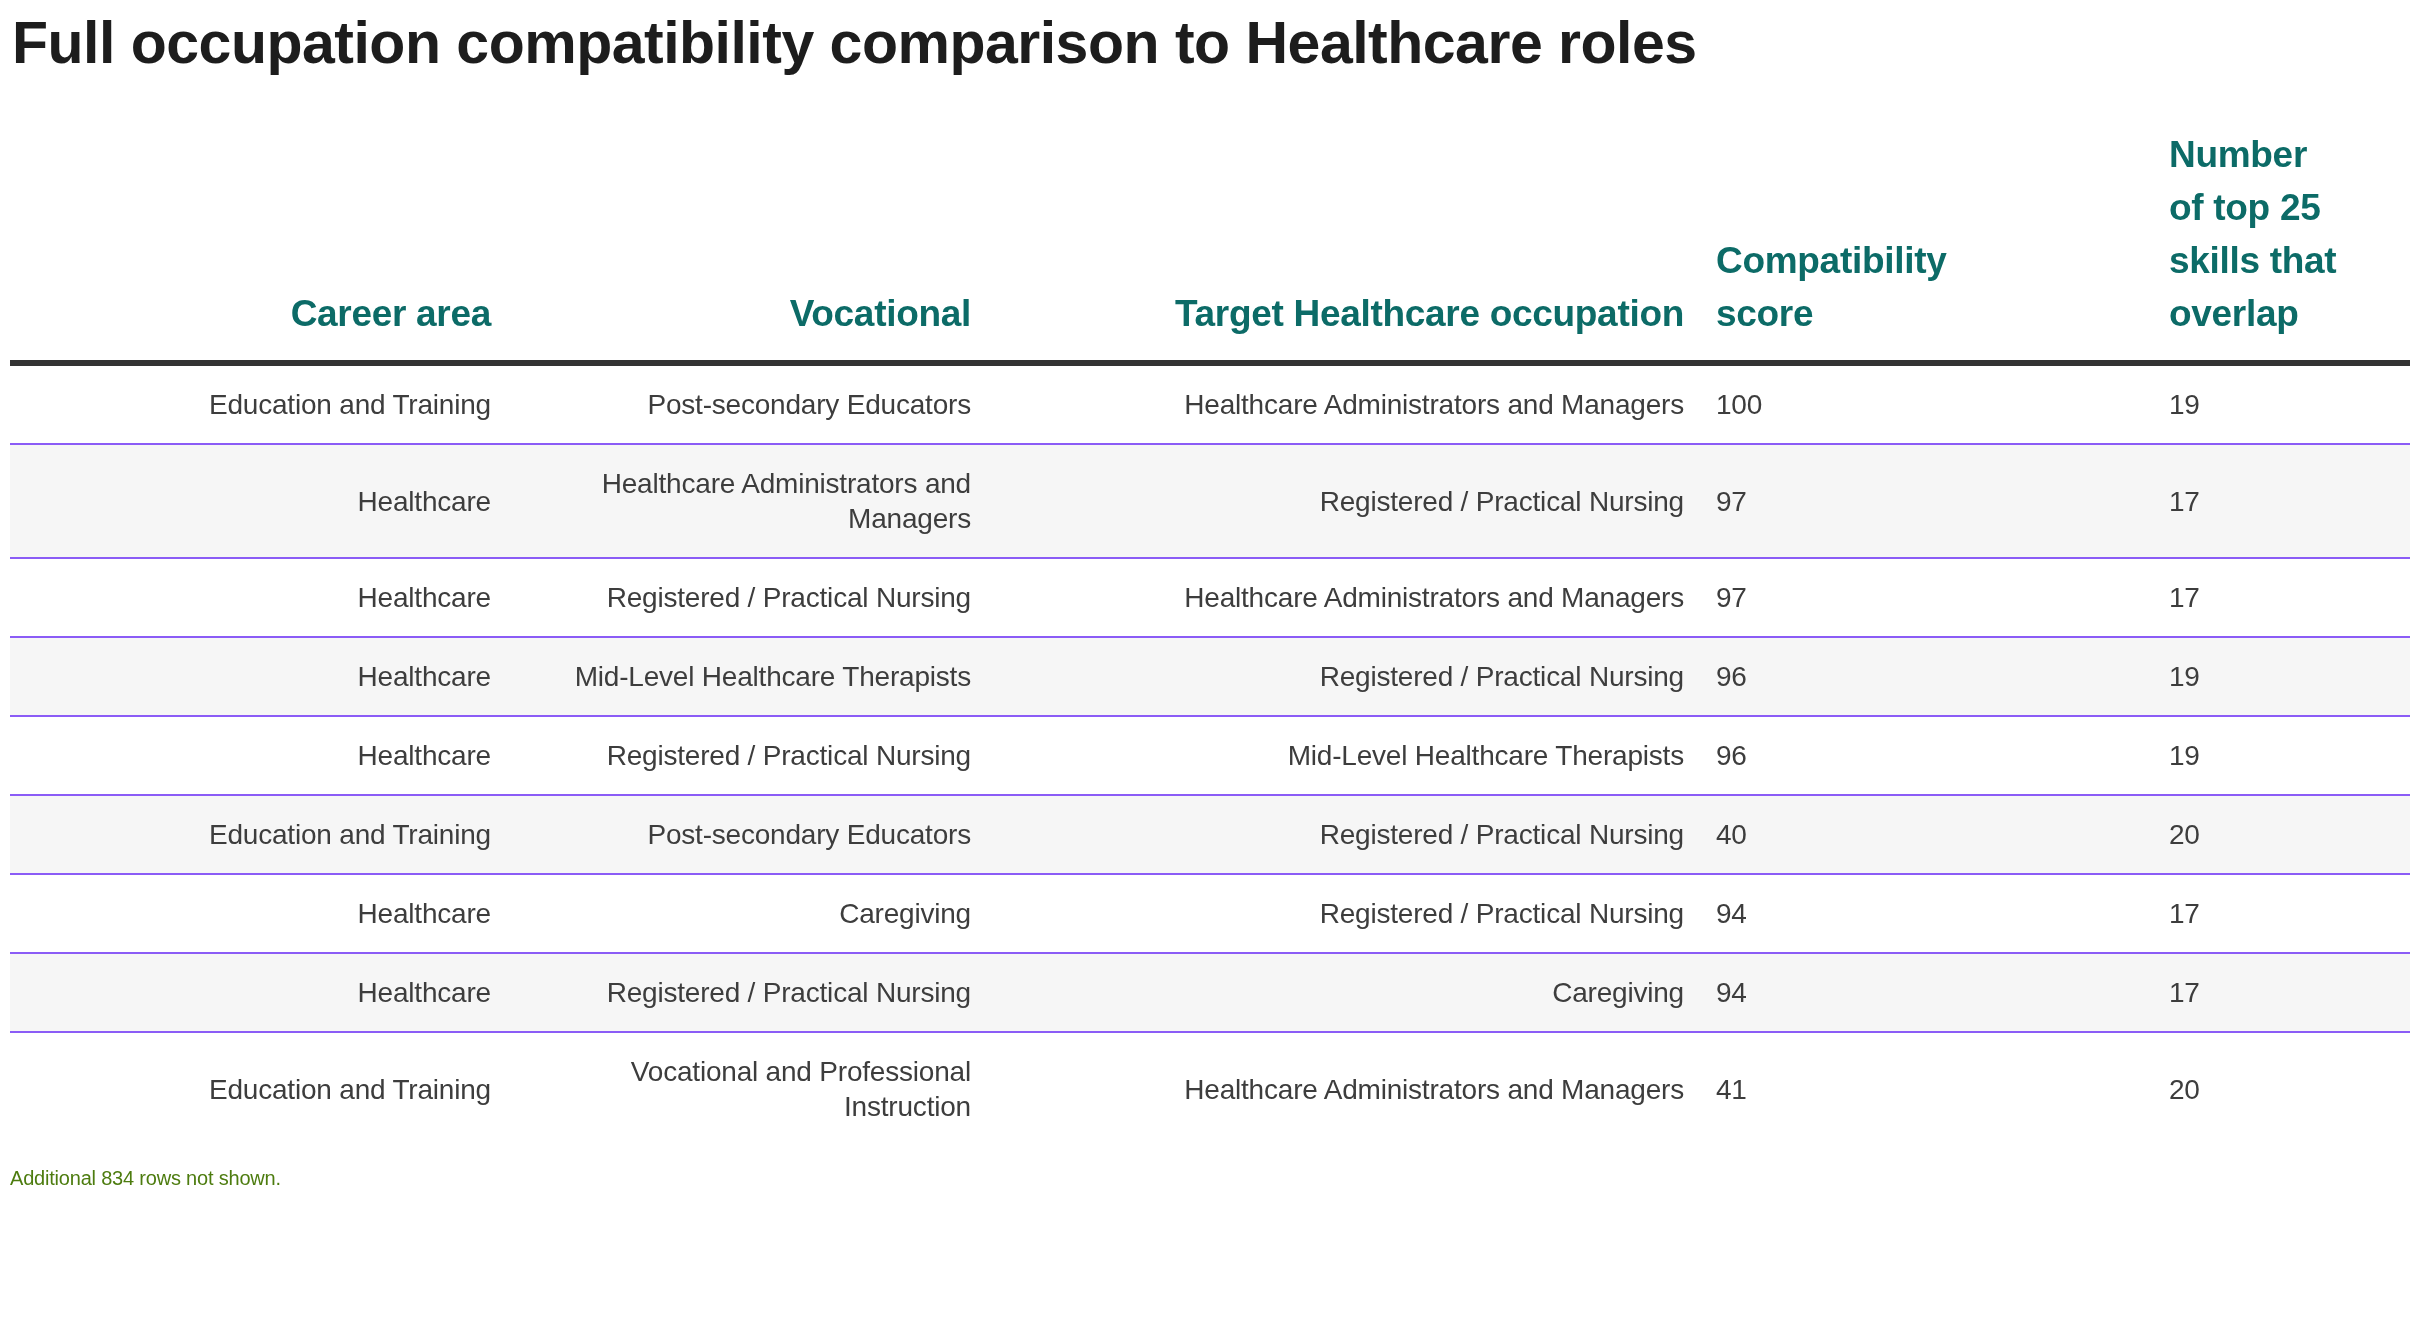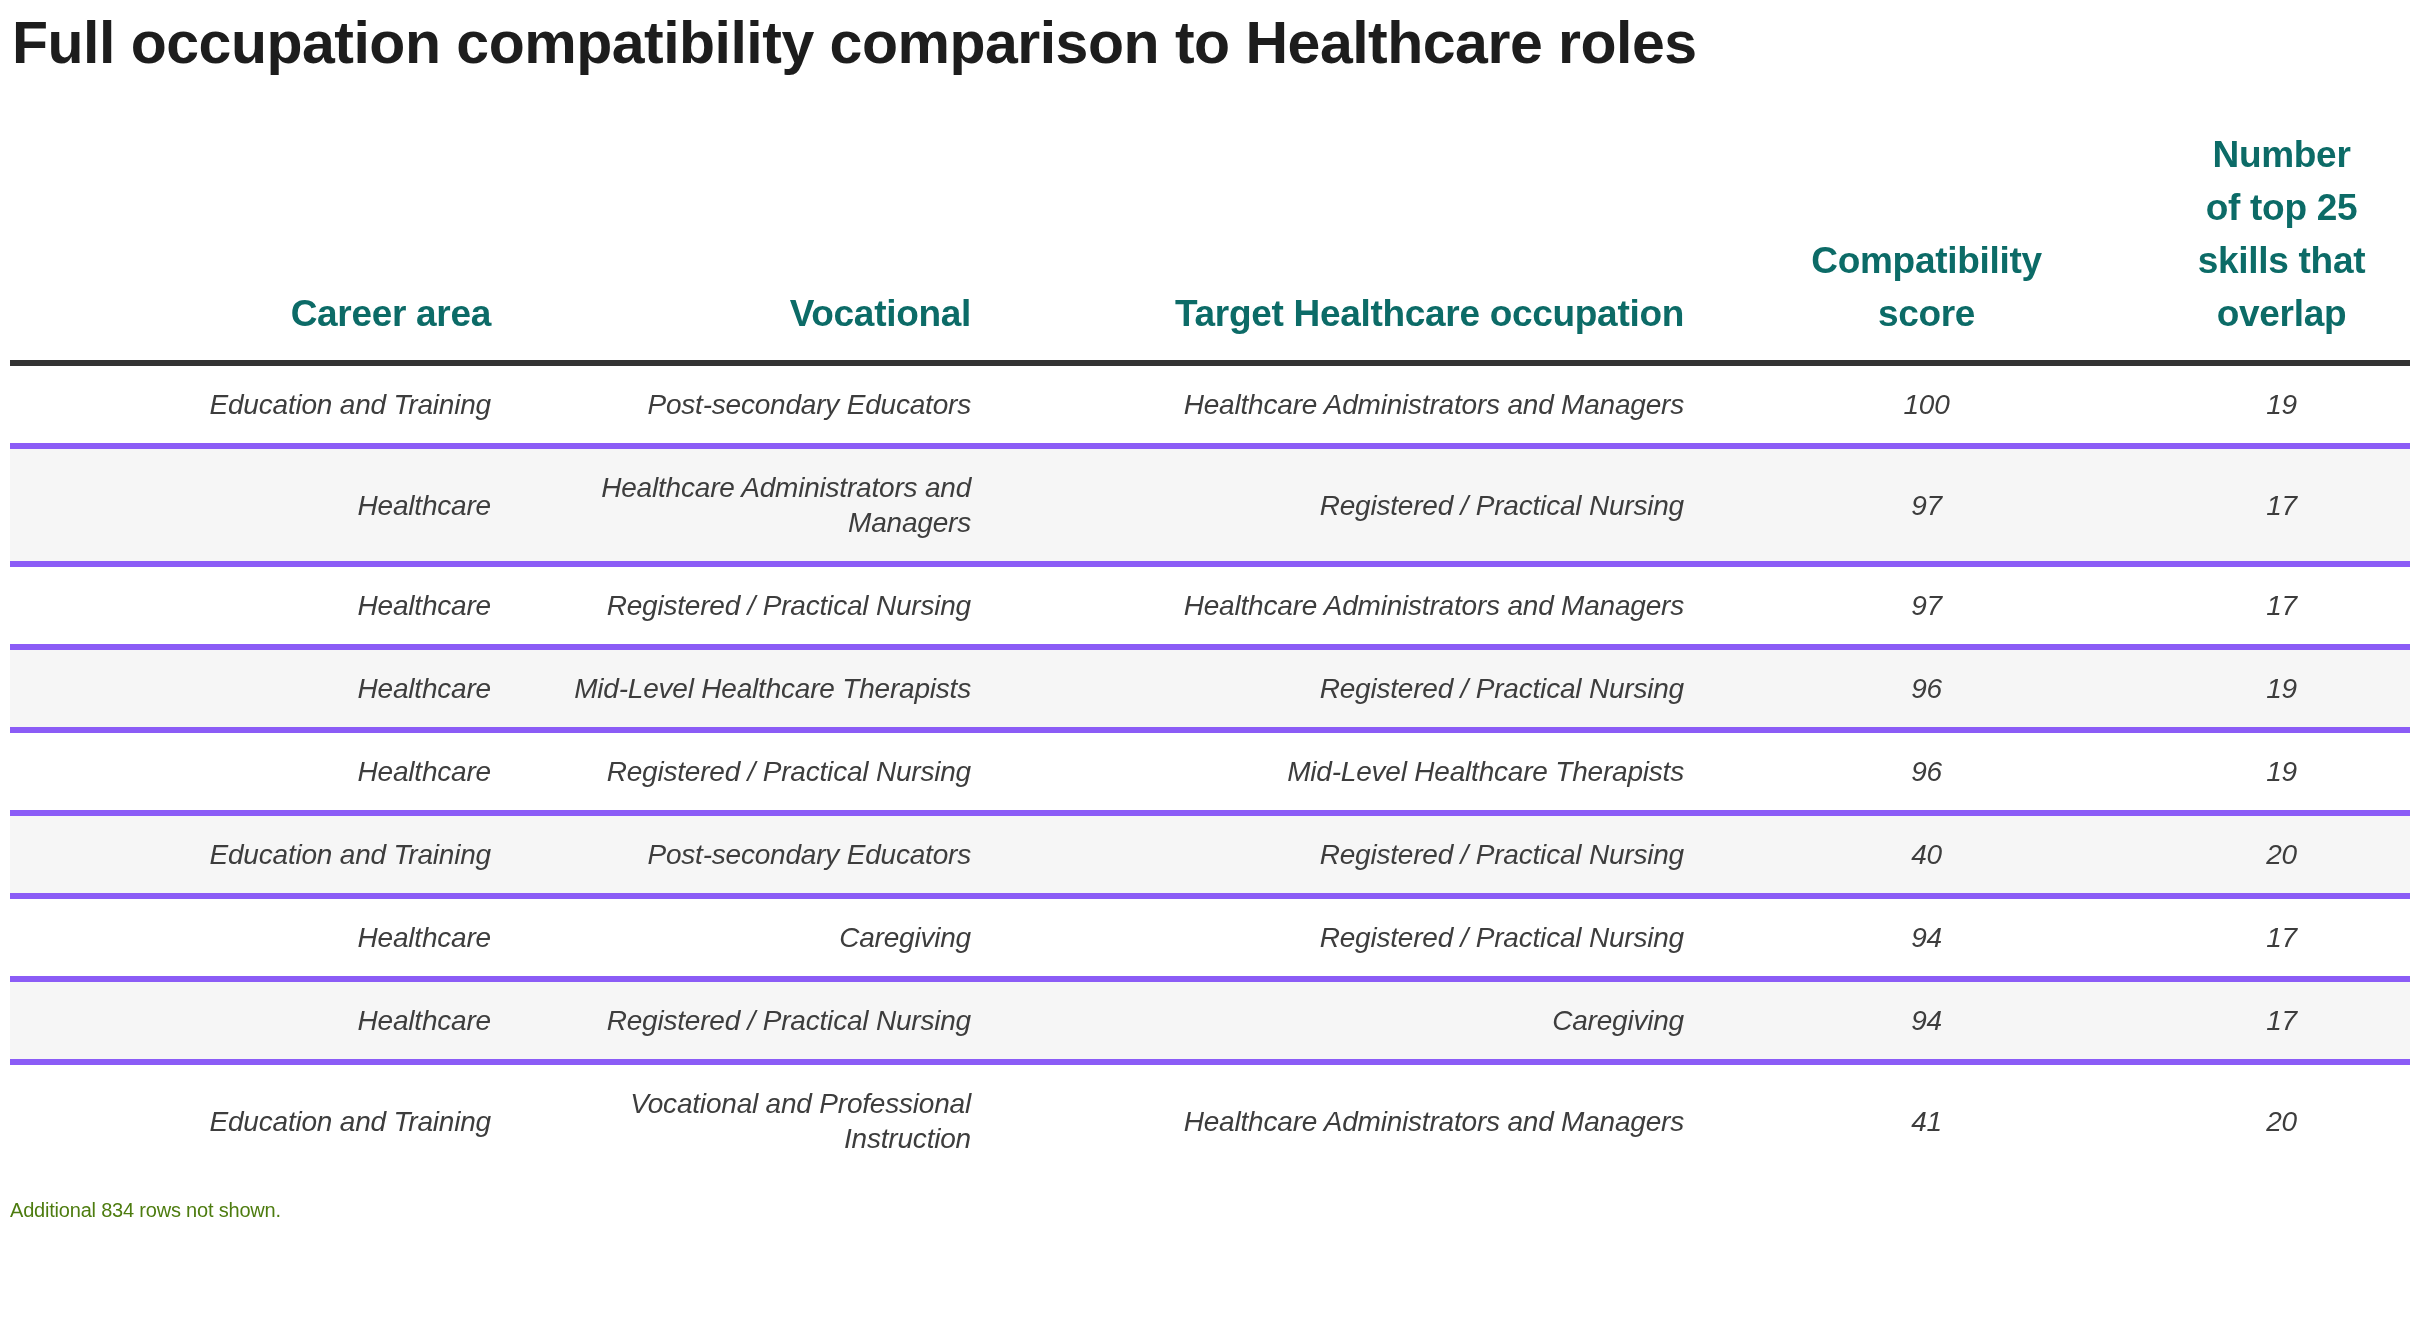--- a/index.html
+++ b/index.html
@@ -38,36 +38,35 @@
     line-height: 53px;
     font-weight: 700;
     color: #0c6b67;
     white-space: pre-line;
     letter-spacing: -0.3px;
   }
   thead tr {
     border-bottom: 6px solid #333333;
   }
   tbody tr {
-    border-top: 6px solid #8b5cf6;
-    font-style: italic;
+    border-top: 2px solid #8b5cf6;
   }
   tbody tr:nth-child(even) {
     background: #f6f6f6;
   }
   table.data-table td {
     padding: 21px 16px;
     font-size: 28px;
     line-height: 35px;
     vertical-align: middle;
     color: #3d3d3d;
     letter-spacing: -0.2px;
   }
   .al { text-align: right; }
-  .ar { text-align: center; }
+  .ar { text-align: left; }
   .footnote {
     margin: 16px 0 0 0;
     font-size: 20px;
     line-height: 34px;
     color: #4d7c0f;
     letter-spacing: -0.2px;
   }
 </style>
 </head>
 <body>

